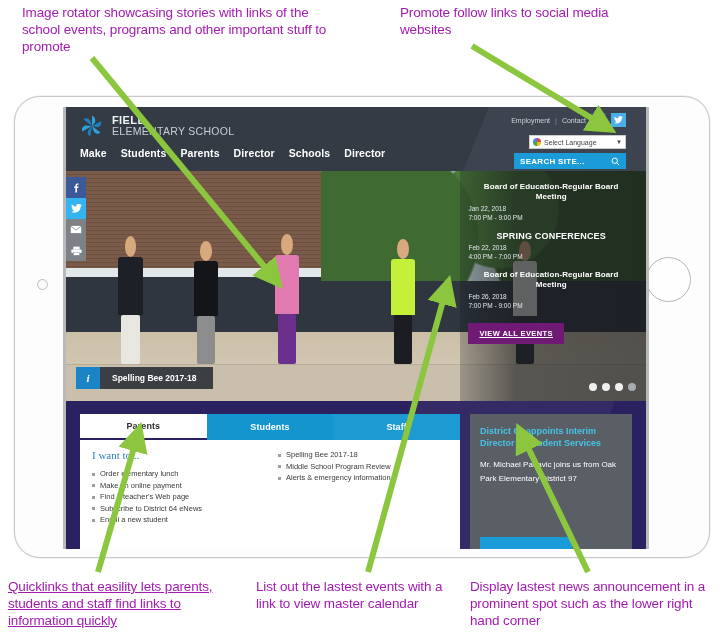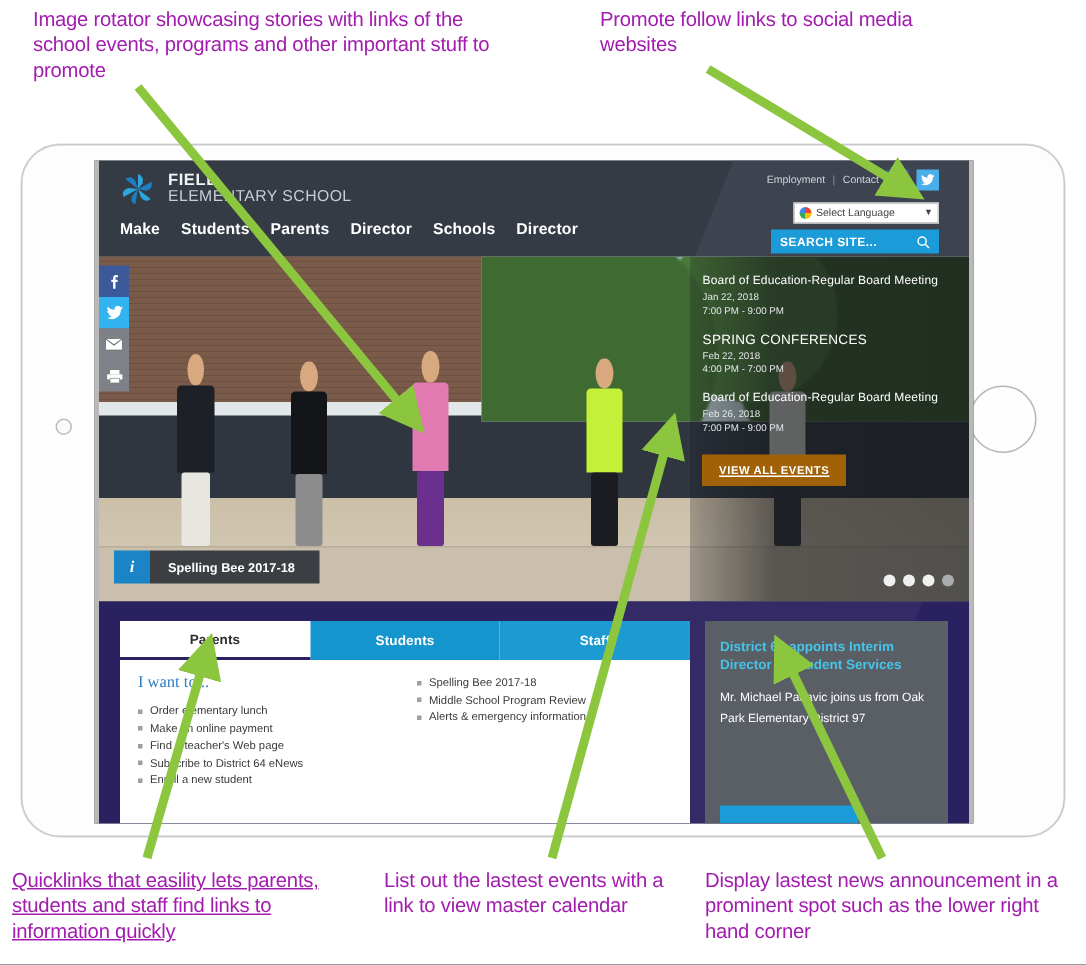--- a/index.html
+++ b/index.html
@@ -136,26 +136,26 @@
   .kid .torso { width:100%; height:46%; position:absolute; bottom:40%; border-radius:3px 3px 0 0; }
   .kid .legs  { width:76%; left:12%; height:40%; position:absolute; bottom:0; background:#2f3b52; border-radius:2px; }
   .kid .head  { width:48%; left:26%; height:17%; position:absolute; bottom:86%; background:#d8a87f; border-radius:50%; }
 
   .hero-overlay-right {
     position:absolute; right:0; top:0; width: 32%; height:100%;
     background: linear-gradient(90deg, rgba(20,22,26,0.25), rgba(20,22,26,0.62) 30%, rgba(20,22,26,0.66));
   }
   .events { position:absolute; right:0; top:0; width: 32%; height:100%; padding: 11px 12px 0 8px; }
   .ev { margin-bottom: 10px; }
-  .ev-title { color:#fff; font-size: 8px; font-weight: normal; line-height: 10px; letter-spacing:0.1px; }
+  .ev-title { color:#fff; font-size: 8px; font-weight: bold; line-height: 10px; letter-spacing:0.1px;text-align:center; }
   .ev-title.caps { font-size: 9px; letter-spacing:0.2px; }
   .ev-date { color:#e2e6ea; font-size: 6.5px; margin-top: 3px; }
   .ev-time { color:#e2e6ea; font-size: 6.5px; margin-top: 2px; }
   .view-all {
-    display:inline-block; background:#a16207; color:#fff;
+    display:inline-block; background:#701a75; color:#fff;
     font-size: 7.5px; font-weight:bold; letter-spacing:0.4px;
     padding: 6px 11px; margin-top: 4px;
   }
   .dots { position:absolute; right: 10px; bottom: 10px; display:flex; gap:5px; }
   .dot { width: 8px; height: 8px; border-radius:50%; background:#f0f0f0; }
   .dot.off { background:#a9acaf; }
 
   
   .social-rail { position:absolute; left:0; top: 6px; width: 20px; z-index:6; }
   .srail-btn {

